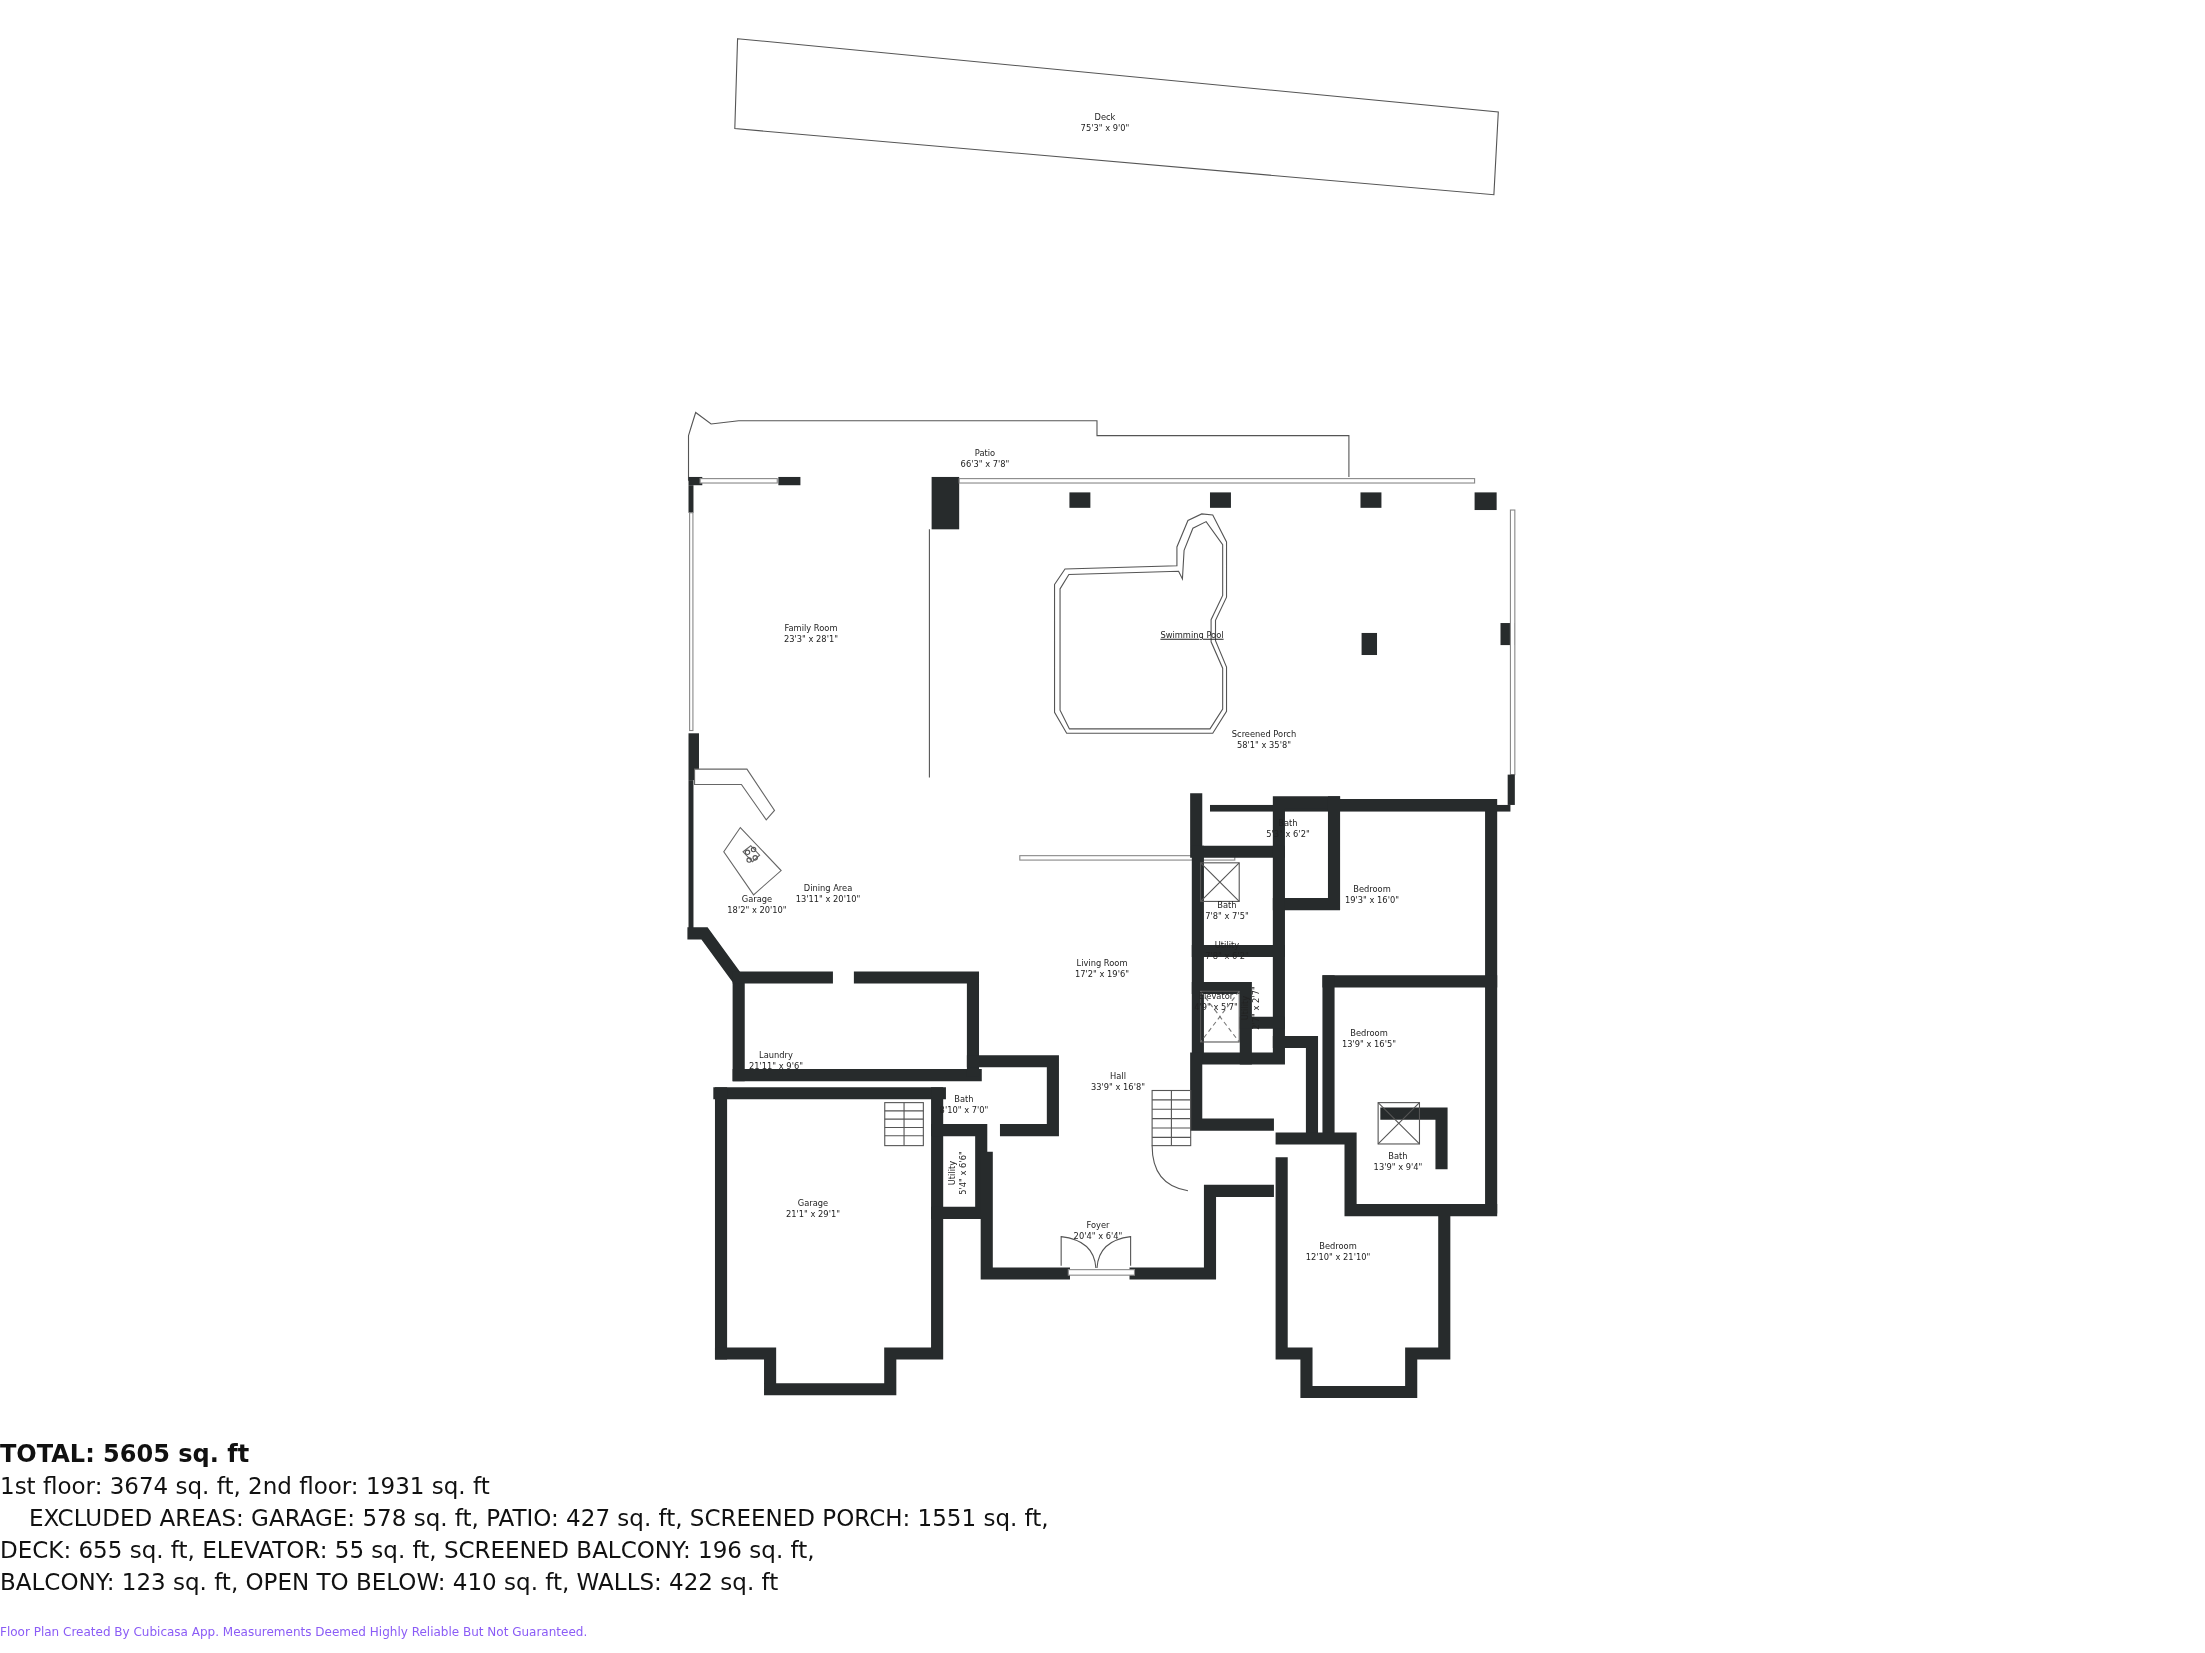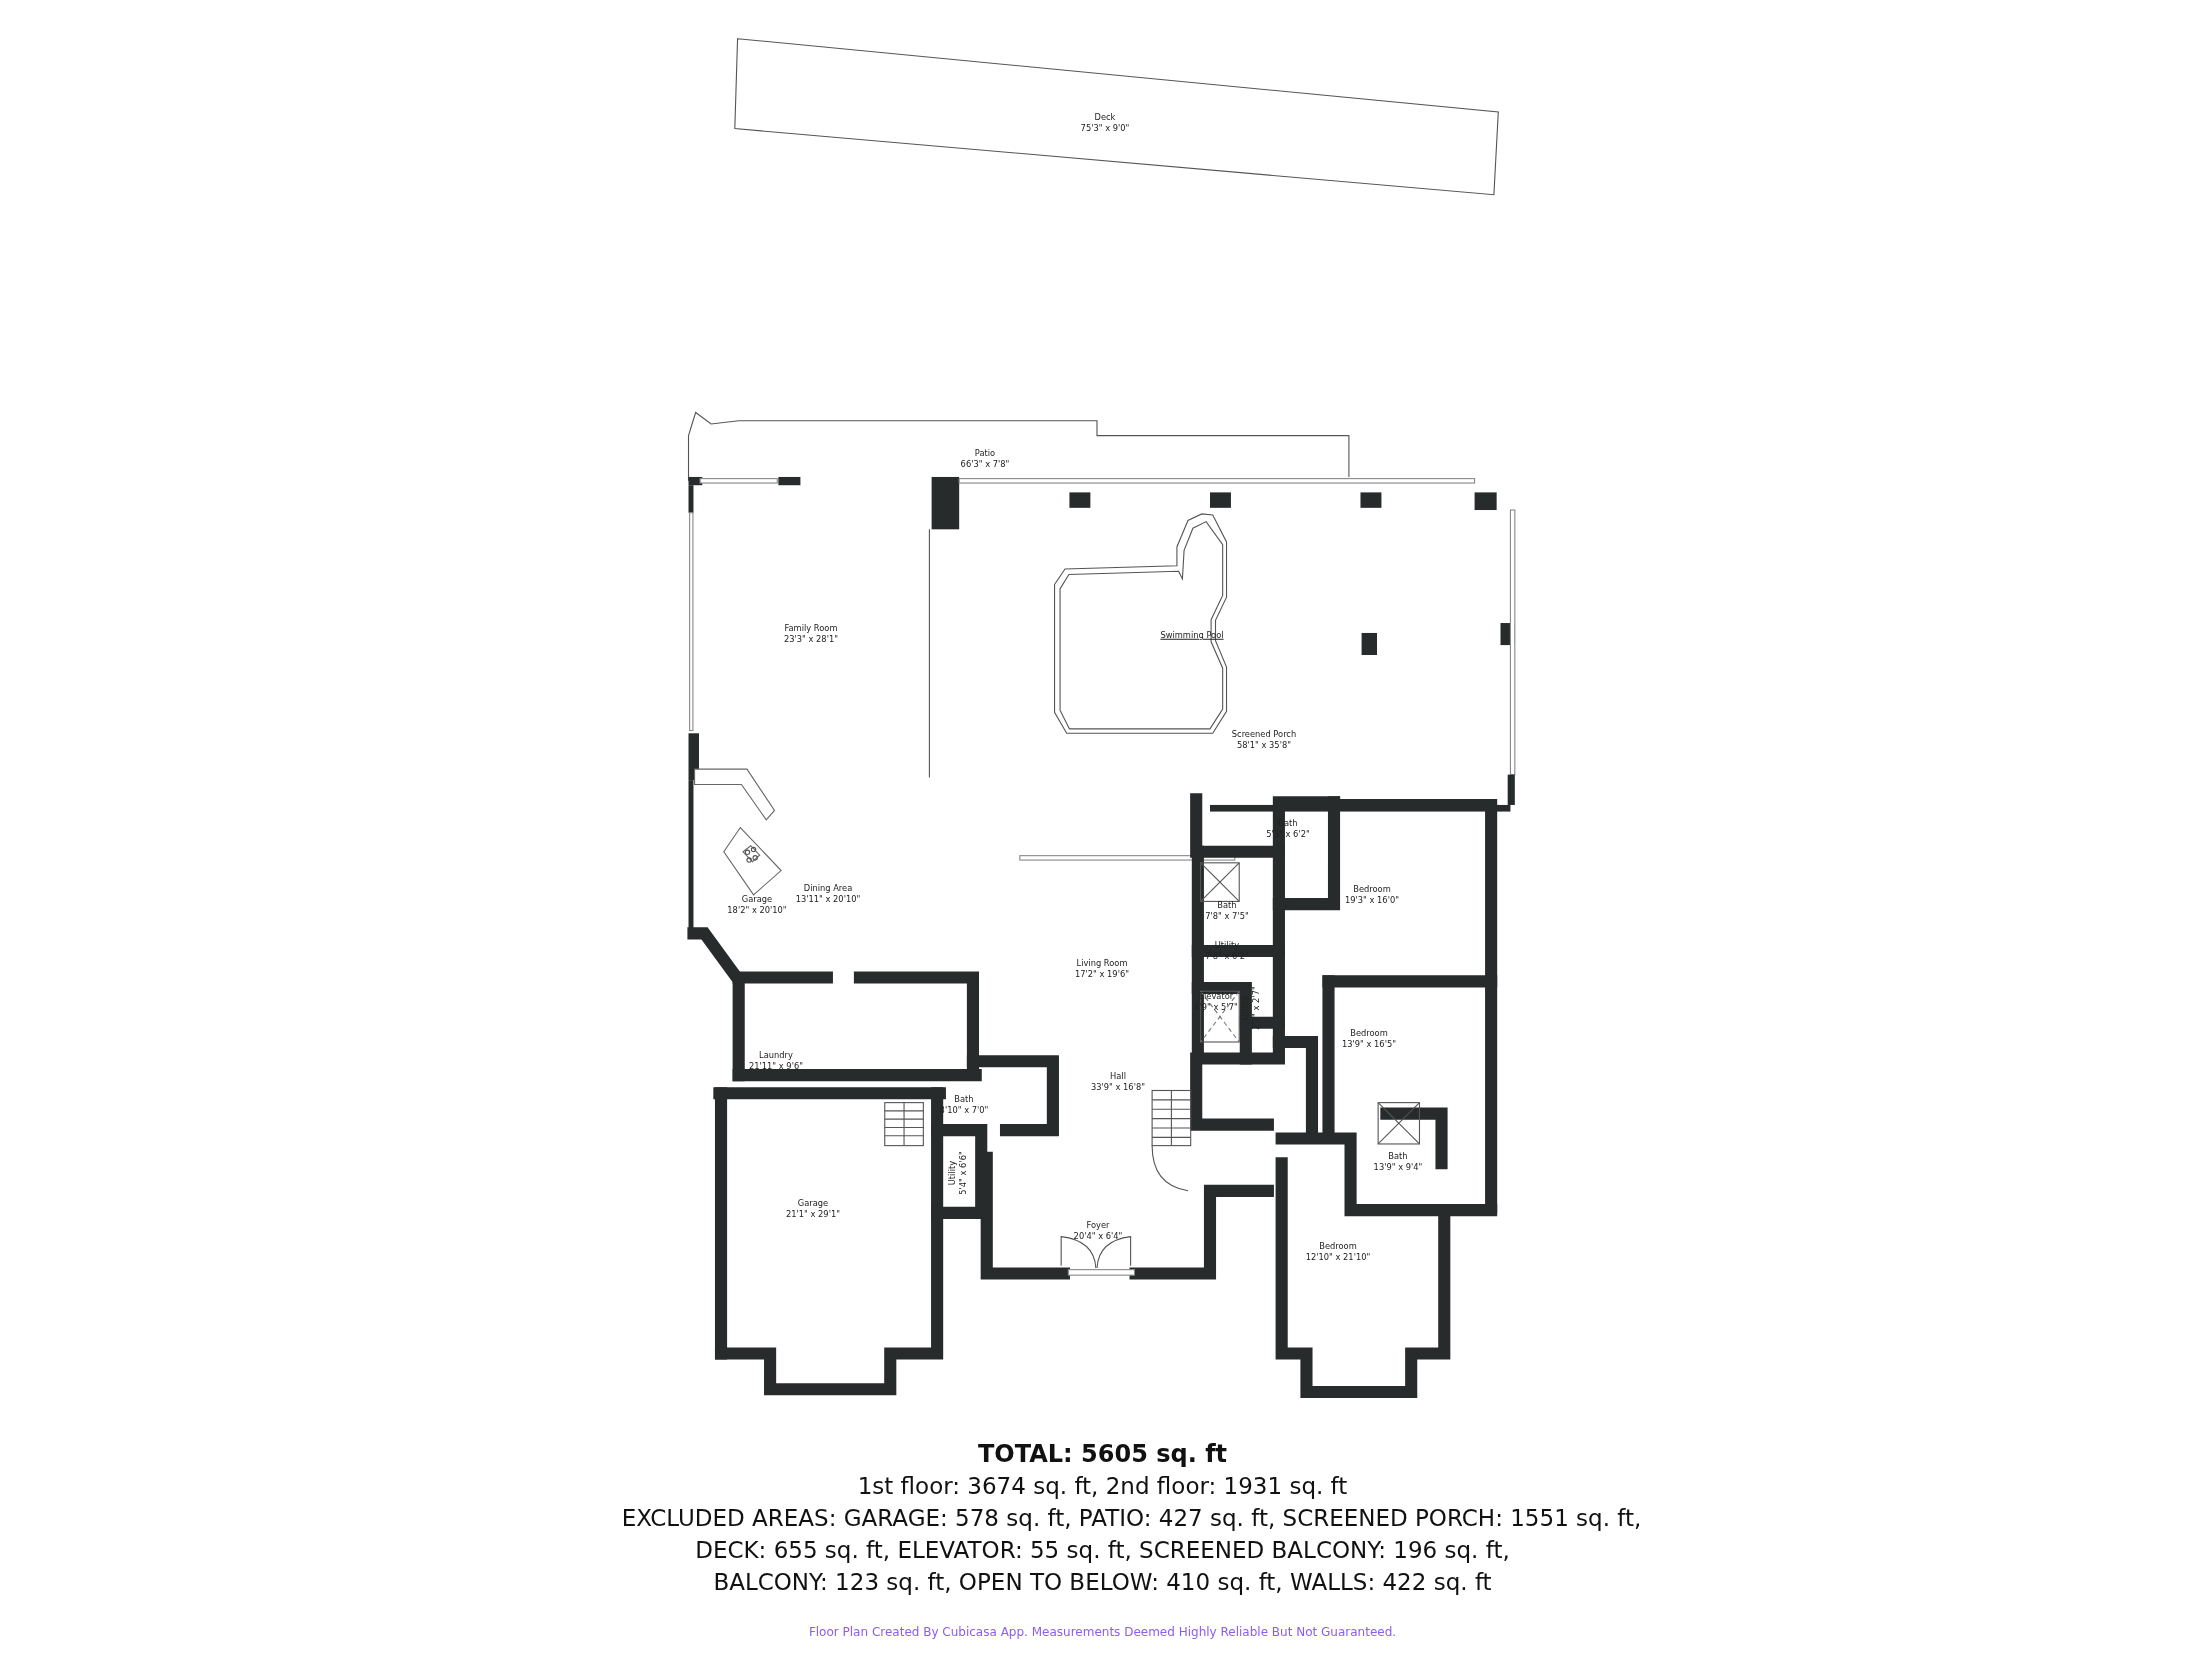--- a/index.html
+++ b/index.html
@@ -9,21 +9,21 @@
   .wall { fill: #272b2c; }
   .wline { stroke: #272b2c; stroke-width: 22; fill: none; stroke-linecap: square; }
   .thin { stroke: #555; stroke-width: 2; fill: none; }
   .fixture { stroke: #666; stroke-width: 2; fill: #fff; }
   .dash { stroke: #777; stroke-width: 2; stroke-dasharray: 8 6; fill: none; }
   .win { fill: #fff; stroke: #888; stroke-width: 2; }
   .room-label { position: absolute; transform: translate(-50%, -50%); text-align: center;
                 color: #222; font-size: 8.3px; line-height: 10.5px; white-space: nowrap; }
   .room-label .dim { display: block; }
   .room-label.vertical { transform: translate(-50%, -50%) rotate(-90deg); }
-  .summary { position: absolute; left: 0; width: 2205px; text-align: center; color: #111;
+  .summary { position: absolute; left: 0; width: 2205px; text-align: left; color: #111;
              font-family: "DejaVu Sans", sans-serif; }
   #total { top: 1440px; font-size: 24px; font-weight: bold; }
   #floors { top: 1473px; font-size: 23px; }
   #excl1 { top: 1505px; font-size: 23px; padding-left: 29px; }
   #excl2 { top: 1537px; font-size: 23px; }
   #excl3 { top: 1569px; font-size: 23px; }
   #credit { top: 1625px; font-size: 12px; color: #8b5cf6; }
 </style>
 </head>
 <body>

